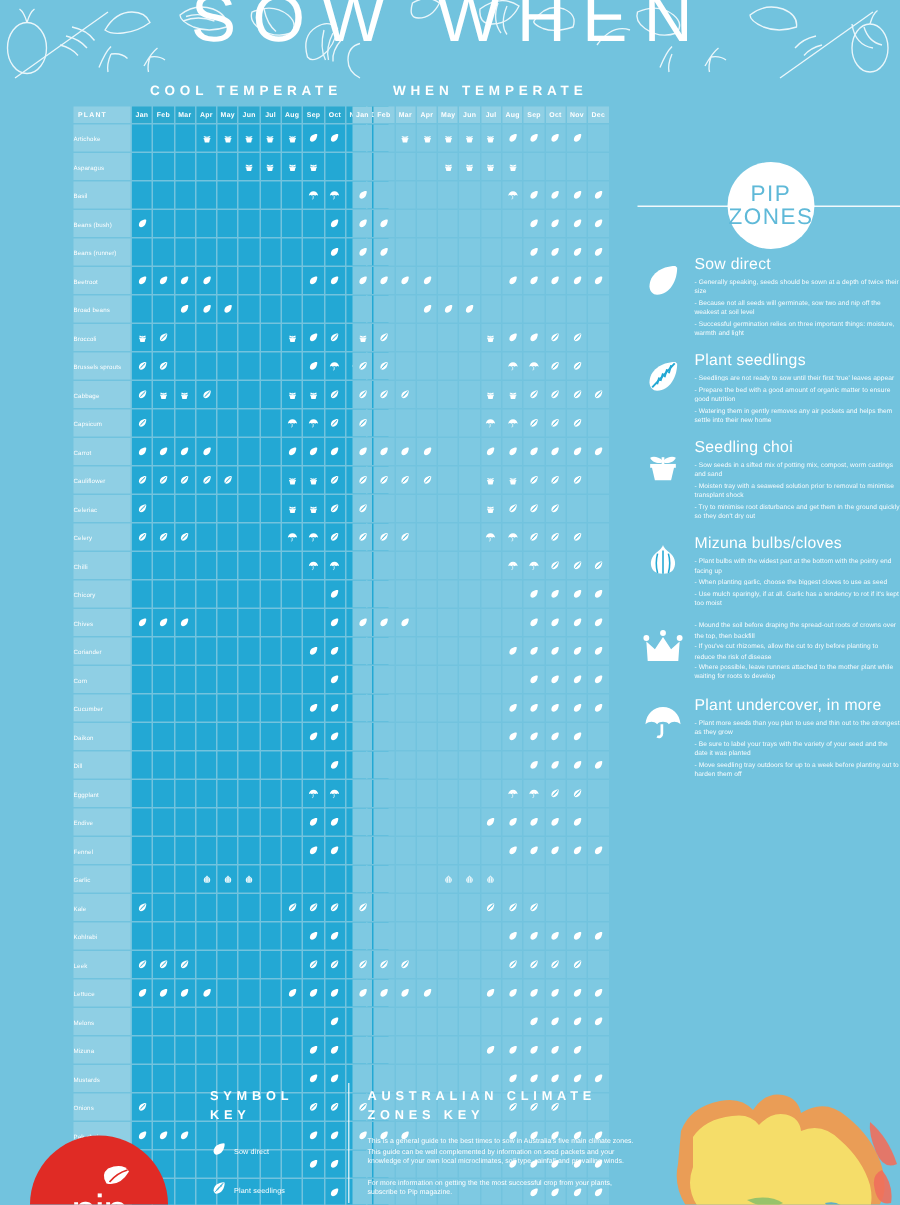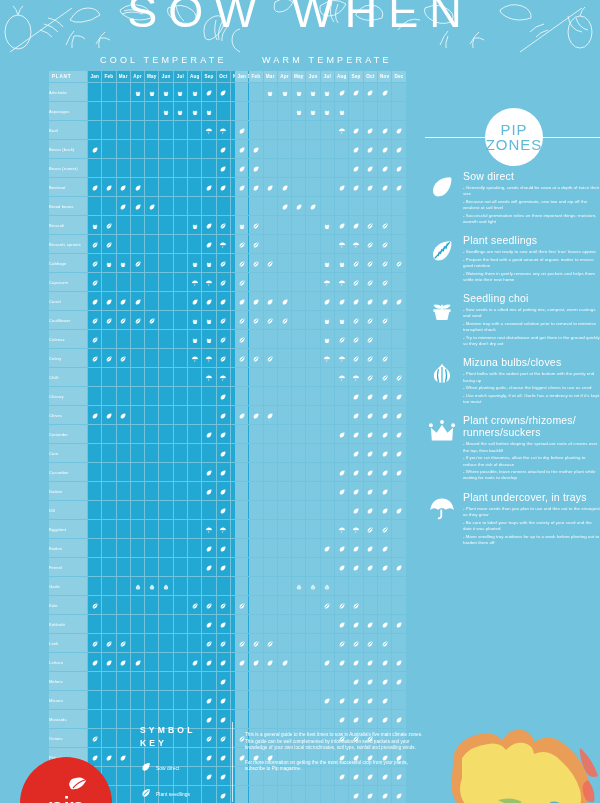--- a/index.html
+++ b/index.html
@@ -12,21 +12,21 @@
   
   .top-deco { position:absolute; top:0; left:0; width:600px; height:62px; overflow:hidden; }
   .title {
     position:absolute; top:-14px; left:0; width:600px; text-align:center;
     font-size:45px; letter-spacing:11px; color:#ffffff; font-weight:400;
     font-family:"Liberation Sans", sans-serif;
   }
   
   .zone-caption {
     position:absolute; color:#ffffff; font-size:9px; letter-spacing:3.2px;
-    font-weight:normal; top:55px;
+    font-weight:bold; top:55px;
   }
   .zone-caption.cool { left:100px; }
   .zone-caption.warm { left:262px; }
 
   
   .cal { position:absolute; top:70px; border-collapse:separate; border-spacing:1px; }
   .cal.cool { left:48px; }
   .cal.warm { left:234px; }
   .cal td, .cal th { padding:0; }
   .hdr {
@@ -113,21 +113,21 @@
       <path d="M470 44 q5 -9 9 -12 M474 38 q-2 6 -1 10 M474 38 q6 -1 10 2"></path>
       <path d="M440 45 q4 -10 8 -14 M448 36 q-3 7 -2 12"></path>
       <path d="M425 8 q14 -6 24 2 q7 6 2 12 q-11 4 -21 -3 q-7 -5 -5 -11z"></path>
       <path d="M275 2 q10 -6 18 0 q-5 10 -14 10 q-7 0 -4 -10z"></path>
     </g>
   </svg>
 </div>
 <div class="title">SOW WHEN</div>
 
 <div class="zone-caption cool">COOL TEMPERATE</div>
-<div class="zone-caption warm">WARM TEMPERATE</div>
+<div class="zone-caption warm">WHEN TEMPERATE</div>
 
 <table class="cal cool">
   <thead>
       <tr>
     <th class="hdr plantcol">PLANT</th>
   <th class="hdr month">Jan</th>
         <th class="hdr month">Feb</th>
         <th class="hdr month">Mar</th>
         <th class="hdr month">Apr</th>
         <th class="hdr month">May</th>
@@ -2137,32 +2137,31 @@
         <ul>
           <li>Plant bulbs with the widest part at the bottom with the pointy end facing up</li>
           <li>When planting garlic, choose the biggest cloves to use as seed</li>
           <li>Use mulch sparingly, if at all. Garlic has a tendency to rot if it's kept too moist</li>
         </ul>
       </div>
       <div class="tip">
         <div class="ticon"><svg width="30" height="30" viewBox="0 0 20 20">
             <use href="#ic-c"></use>
           </svg></div>
-        <h3>Plant crowns/rhizomes/ runners/suckers</h3>
         <ul>
           <li>Mound the soil before draping the spread-out roots of crowns over the top, then backfill</li>
           <li>If you've cut rhizomes, allow the cut to dry before planting to reduce the risk of disease</li>
           <li>Where possible, leave runners attached to the mother plant while waiting for roots to develop</li>
         </ul>
       </div>
       <div class="tip">
         <div class="ticon"><svg width="30" height="30" viewBox="0 0 20 20">
             <use href="#ic-u"></use>
           </svg></div>
-        <h3>Plant undercover, in trays</h3>
+        <h3>Plant undercover, in more</h3>
         <ul>
           <li>Plant more seeds than you plan to use and thin out to the strongest as they grow</li>
           <li>Be sure to label your trays with the variety of your seed and the date it was planted</li>
           <li>Move seedling tray outdoors for up to a week before planting out to harden them off</li>
         </ul>
       </div>
     </div>
 </div>
 
 <div class="bottom">
@@ -2180,20 +2179,21 @@
         <div class="row">
           <span class="ic"><svg width="12" height="12" viewBox="0 0 20 20">
               <use href="#ic-s"></use>
             </svg></span>
           <span class="lb">Plant seedlings</span>
         </div>
       </div>
   </div>
 
   <div class="zones-key">
+    <div class="key-title">AUSTRALIAN CLIMATE ZONES KEY</div>
     <p>This is a general guide to the best times to sow in Australia's five main climate zones. This guide can be well complemented by information on seed packets and your knowledge of your own local microclimates, soil type, rainfall and prevailing winds.</p>
     <p>For more information on getting the the most successful crop from your plants, subscribe to Pip magazine.</p>
   </div>
 </div>
 
 <div class="logo">
   <svg width="92" height="92" viewBox="0 0 92 92" style="position:absolute">
     <path d="M52 22 q10 -4 14 2 q-6 10 -15 8 q-4 -6 1 -10z" fill="#ffffff"></path>
     <path d="M53 31 q5 -6 12 -8" stroke="#e02b25" stroke-width="1.2" fill="none"></path>
   </svg>

